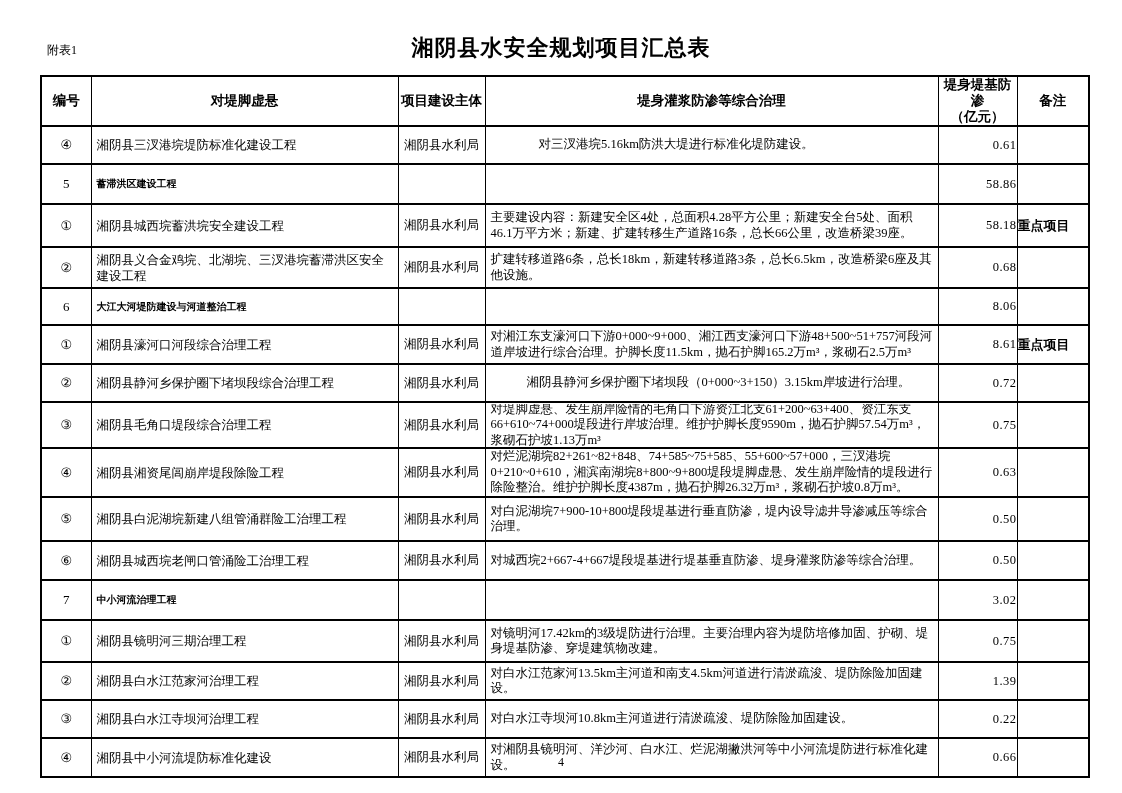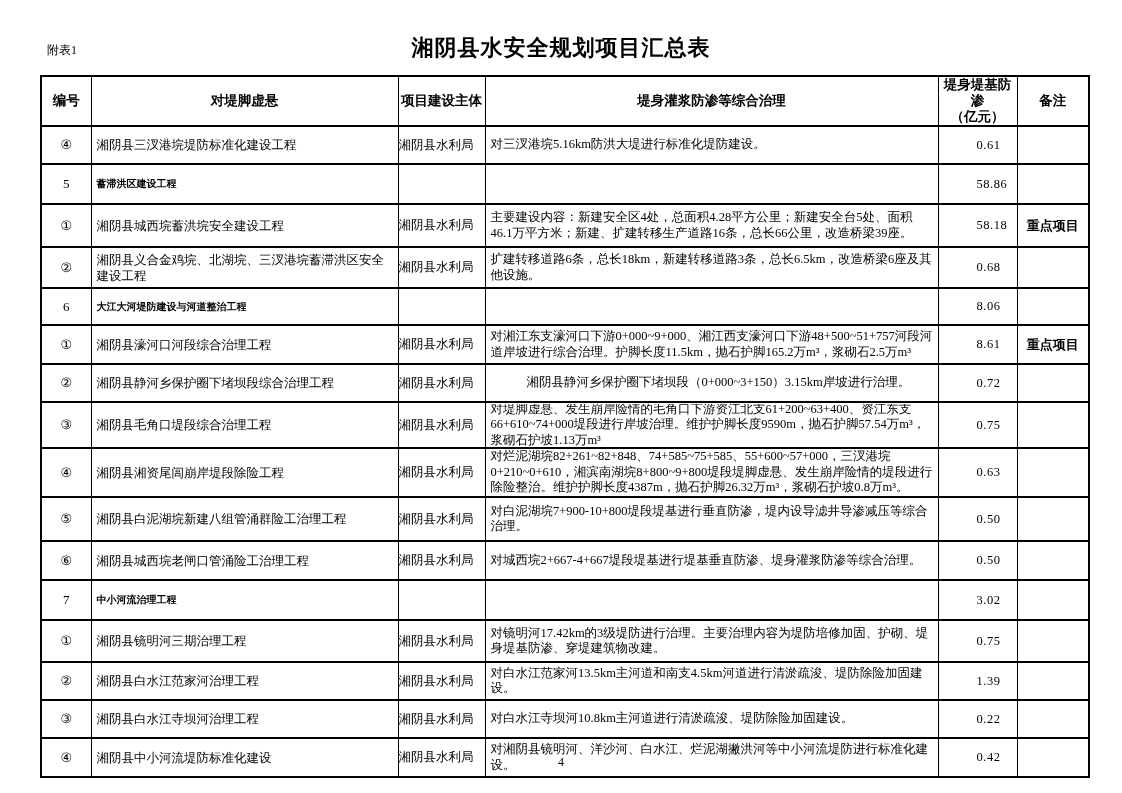--- a/index.html
+++ b/index.html
@@ -32,30 +32,30 @@
     overflow:hidden;
   }
   th {
     font-family:"Liberation Sans", sans-serif;
     font-weight:bold; font-size:13.5px;
     text-align:center; line-height:16px;
   }
   td { font-size:12.5px; }
   .cell-no   { text-align:center; font-size:13px; }
   .cell-name .txt  { padding:2px 5px; text-align:left; line-height:16px; }
-  .cell-owner { text-align:left; }
+  .cell-owner { text-align:center; }
   .cell-content .clipbox {
     display:flex; align-items:center; overflow:hidden;
   }
   .cell-content .txt {
     padding:0 5px; text-align:left; line-height:15.5px; width:100%;
   }
-  .cell-investment { text-align:left; letter-spacing:0.5px;padding-left:38px; }
+  .cell-investment { text-align:right; letter-spacing:0.5px;padding-left:38px; }
   .cell-remark {
-    text-align:center; font-weight:bold;
+    font-weight:bold;
     font-family:"Liberation Sans", sans-serif; font-size:13px;
   }
   tr.category .cell-name .txt {
     font-weight:bold;
     font-family:"Liberation Sans", sans-serif;
     font-size:10px;
   }
   .page-number {
     position:absolute; left:0; right:0; top:755px;
     text-align:center; font-size:12px;
@@ -90,21 +90,21 @@
     </tr>
   </thead>
   <tbody>
   <tr style="height: 38px;">
         <td class="cell-no">④</td>
         <td class="cell-name">
           <div class="txt">湘阴县三汊港垸堤防标准化建设工程</div>
         </td>
         <td class="cell-owner">湘阴县水利局</td>
         <td class="cell-content">
-          <div class="clipbox" style="height: 24px;">
+          <div class="clipbox" style="height: 24px; margin-left: 48px;">
             <div class="txt">对三汊港垸5.16km防洪大堤进行标准化堤防建设。</div>
           </div>
         </td>
         <td class="cell-investment">0.61</td>
         <td class="cell-remark"></td>
       </tr>
       <tr class="category" style="height: 40px;">
         <td class="cell-no">5</td>
         <td class="cell-name">
           <div class="txt">蓄滞洪区建设工程</div>
@@ -304,19 +304,19 @@
         <td class="cell-no">④</td>
         <td class="cell-name">
           <div class="txt">湘阴县中小河流堤防标准化建设</div>
         </td>
         <td class="cell-owner">湘阴县水利局</td>
         <td class="cell-content">
           <div class="clipbox" style="height: 35px;">
             <div class="txt">对湘阴县镜明河、洋沙河、白水江、烂泥湖撇洪河等中小河流堤防进行标准化建设。</div>
           </div>
         </td>
-        <td class="cell-investment">0.42</td>
+        <td class="cell-investment">0.66</td>
         <td class="cell-remark"></td>
       </tr>
     </tbody>
 </table>
 
 <div class="page-number">4</div>
 
 </body></html>

